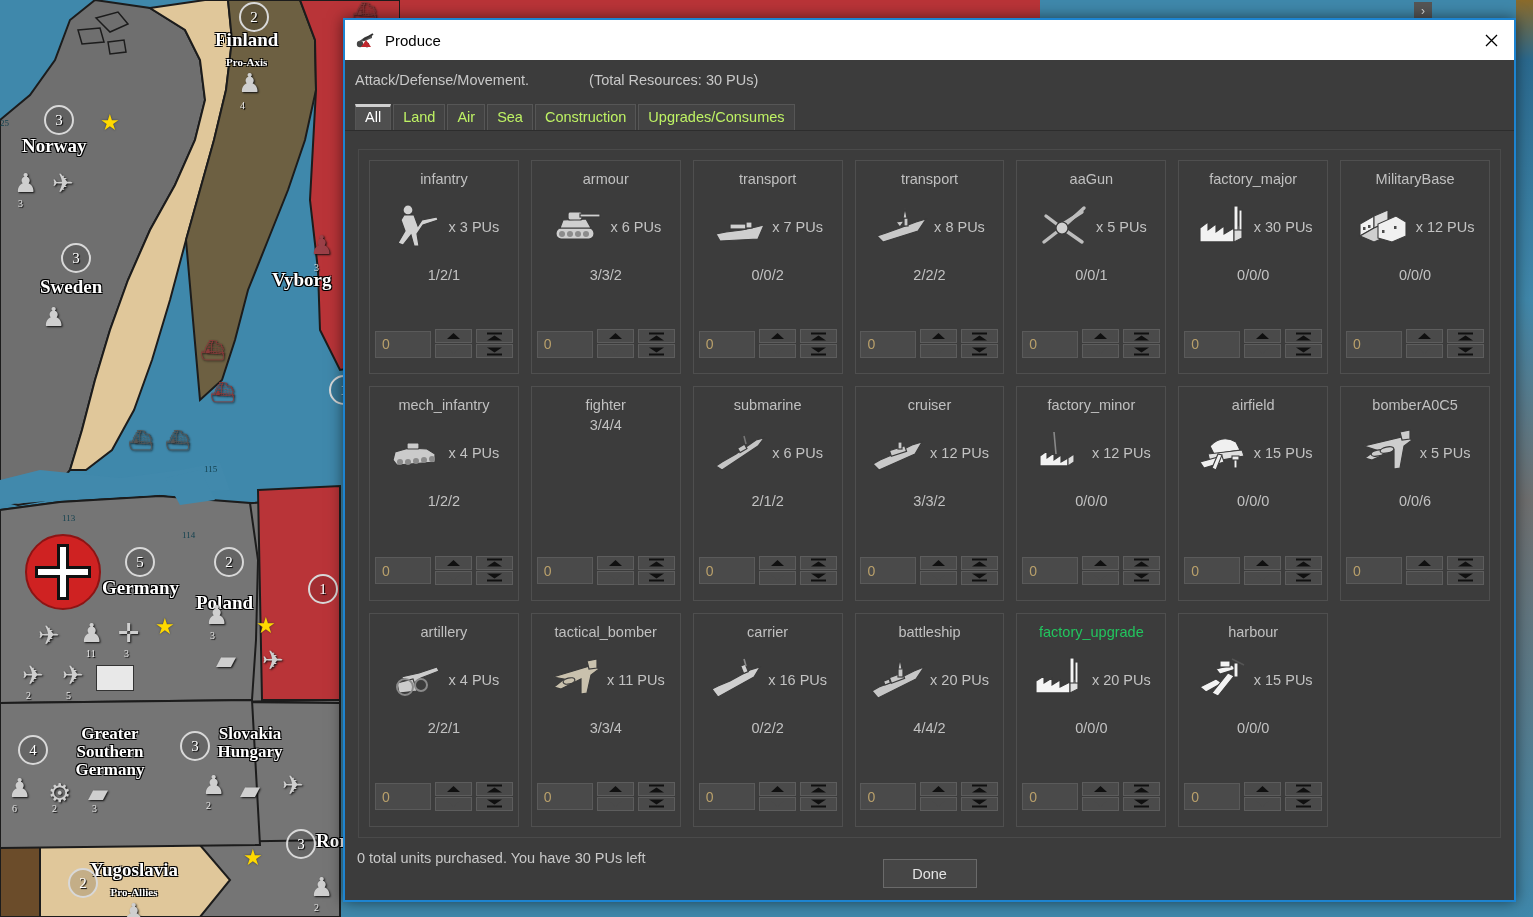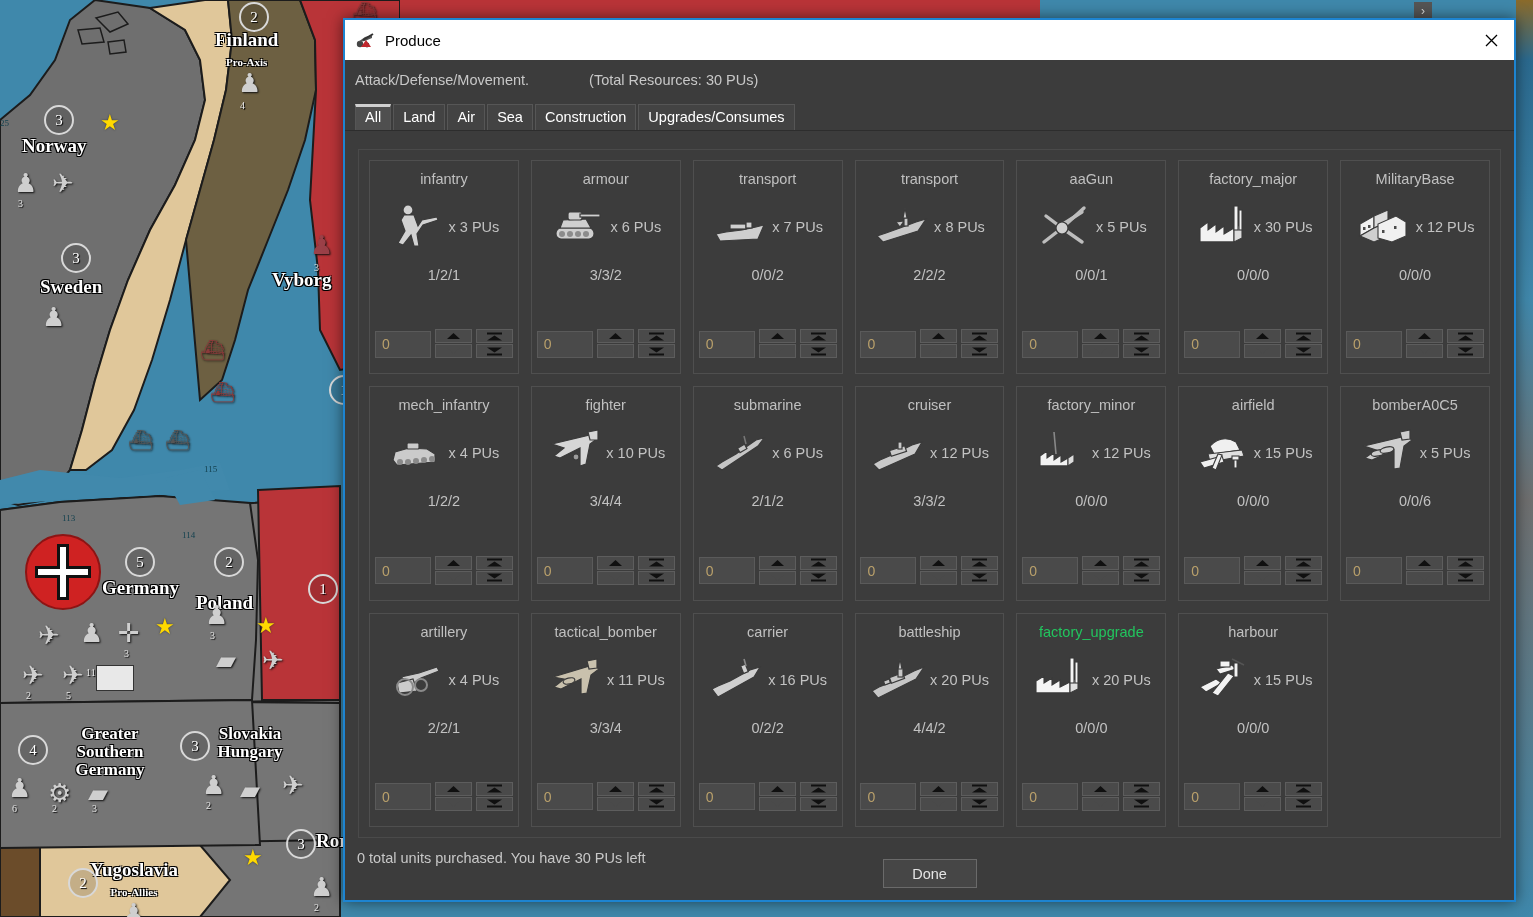--- a/index.html
+++ b/index.html
@@ -46,21 +46,21 @@
     justify-content:center;font-size:17px;color:#000;cursor:default;
   }
 
   #subbar{height:40px;display:flex;align-items:center;padding-left:10px;
           color:#c8c8c8;font-size:14.5px;box-sizing:border-box;}
   #subbar .gap{display:inline-block;width:60px;}
 
   #tabs{display:flex;padding-left:10px;height:30px;align-items:flex-end;
         border-bottom:1px solid #2d2d2d;}
   .tab{
-    padding:4px 9px 5px;font-size:14.5px;color:#ffffff;background:#434343;
+    padding:4px 9px 5px;font-size:14.5px;color:#bef264;background:#434343;
     border:1px solid #565656;border-bottom:none;margin-right:2px;cursor:default;
     box-sizing:border-box;
   }
   .tab.active{background:#4f4f4f;color:#ffffff;border-top:3px solid #cfcfcf;padding-top:2px;}
 
   #grid{
     position:absolute;left:13px;top:129px;right:13px;bottom:62px;
     border:1px solid #4a4a4a;background:#3c3c3c;box-sizing:border-box;
     display:grid;grid-template-columns:repeat(7,1fr);grid-template-rows:repeat(3,1fr);
     padding:4px;gap:0;
@@ -242,21 +242,21 @@
   <div class="unitico" style="left:238px;top:68px;">♟</div>
   <div class="unitnum" style="left:240px;top:100px;"><span>4</span></div>
 
   <div class="unitico" style="left:310px;top:230px;color:#9b4048;">♟</div>
   <div class="unitnum" style="left:314px;top:262px;"><span>3</span></div>
 
   <div class="unitico" style="left:42px;top:302px;">♟</div>
 
   <div class="unitico" style="left:38px;top:620px;">✈</div>
   <div class="unitico" style="left:80px;top:618px;">♟</div>
-  <div class="unitnum" style="left:86px;top:648px;margin-top:19px;"><span>11</span></div>
+  <div class="unitnum" style="left:86px;top:648px;"><span>11</span></div>
   <div class="unitico" style="left:118px;top:618px;">✛</div>
   <div class="unitnum" style="left:124px;top:648px;"><span>3</span></div>
   <div class="unitico" style="left:22px;top:660px;">✈</div>
   <div class="unitnum" style="left:26px;top:690px;"><span>2</span></div>
   <div class="unitico" style="left:62px;top:660px;">✈</div>
   <div class="unitnum" style="left:66px;top:690px;"><span>5</span></div>
   <div style="position:absolute;left:96px;top:665px;width:36px;height:24px;background:#e8e8e8;border:1px solid #333;"></div>
 
   <div class="unitico" style="left:205px;top:600px;">♟</div>
   <div class="unitnum" style="left:210px;top:630px;"><span>3</span></div>
@@ -689,30 +689,20 @@
            <svg width="19" height="9" viewBox="0 0 19 9">
                 <path d="M9.5 5.5 L2 0.5 L17 0.5 Z" fill="#101010"></path>
                 <rect x="2" y="6.5" width="15" height="2" fill="#101010"></rect>
               </svg>
             </div>
        </div>
      </div>
       </div>
       <div class="cell">
         <div class="cname">fighter</div>
-     <div class="crow">
-       <span><svg class="ico" viewBox="0 0 56 54">
-              <g fill="#d6d6d6" stroke="#3a3a3a" stroke-width="1.2">
-     <path d="M6 20 L48 10 L52 14 L44 20 L40 40 L34 42 L34 24 L14 34 L8 32 L18 24 Z"></path>
-     <path d="M42 8 L52 6 L52 16 L44 16 Z"></path>
-                <circle cx="30" cy="33" r="3" fill="#9c9c9c"></circle>
-              </g>
-            </svg></span>
-       <span class="cost">x 10 PUs</span>
-     </div>
      <div class="cstats">3/4/4</div>
      <div class="spin">
        <div class="spinfield">0</div>
        <div class="btncol">
          <div class="sbtn">
            <svg width="15" height="8" viewBox="0 0 15 8">
                 <path d="M7.5 1 L14 7 L1 7 Z" fill="#101010"></path>
               </svg>
             </div>
          <div class="sbtn">

